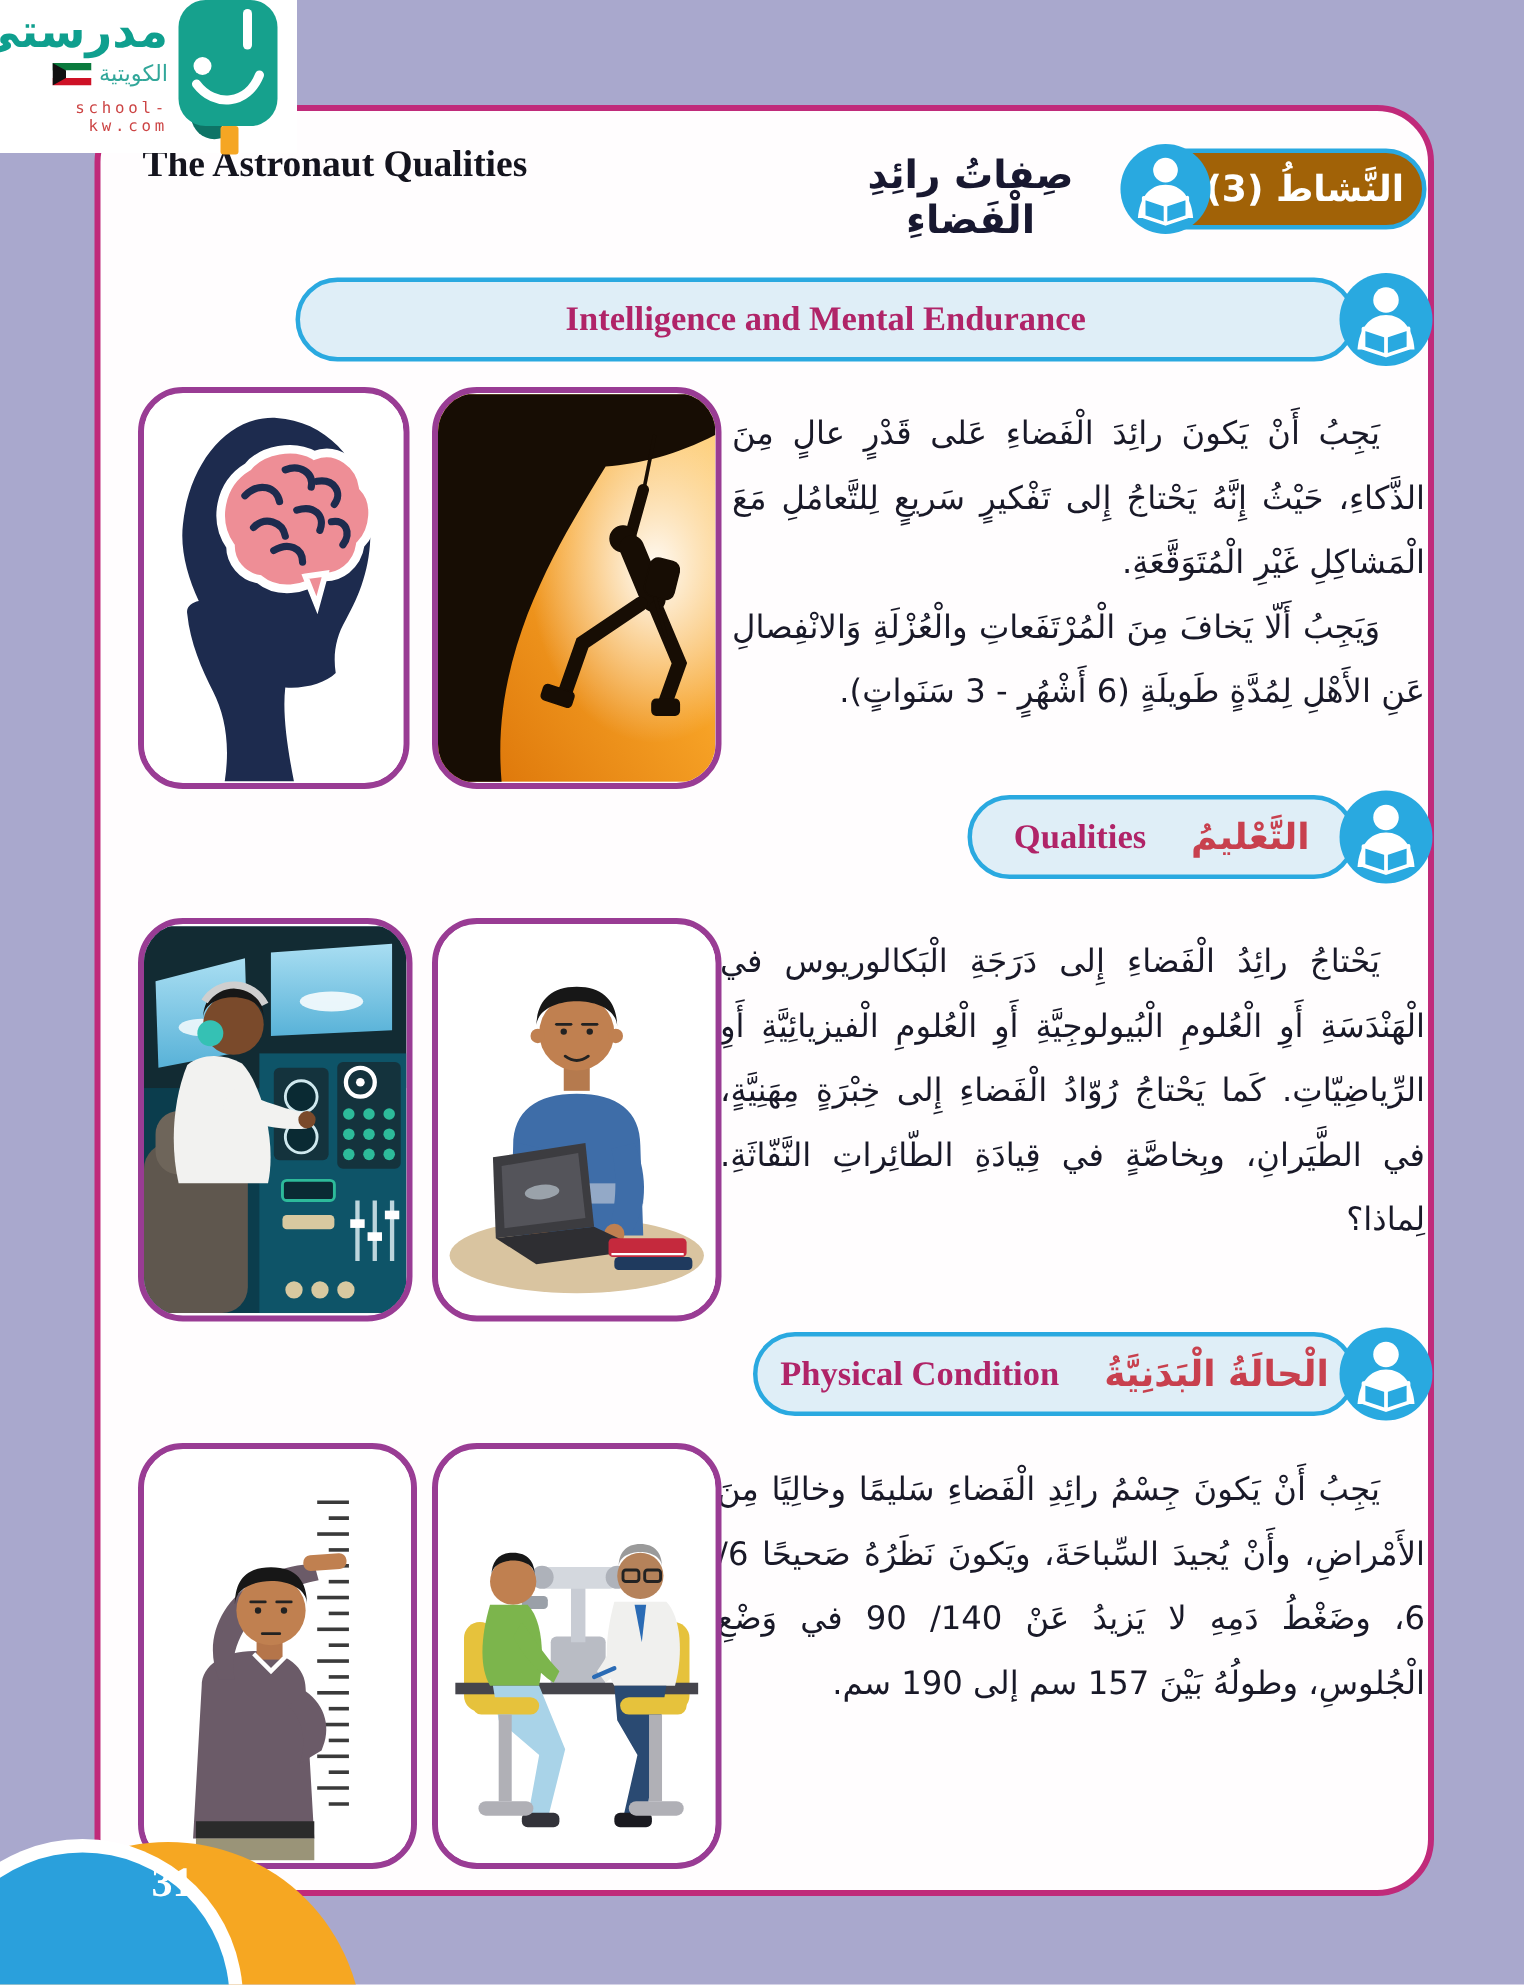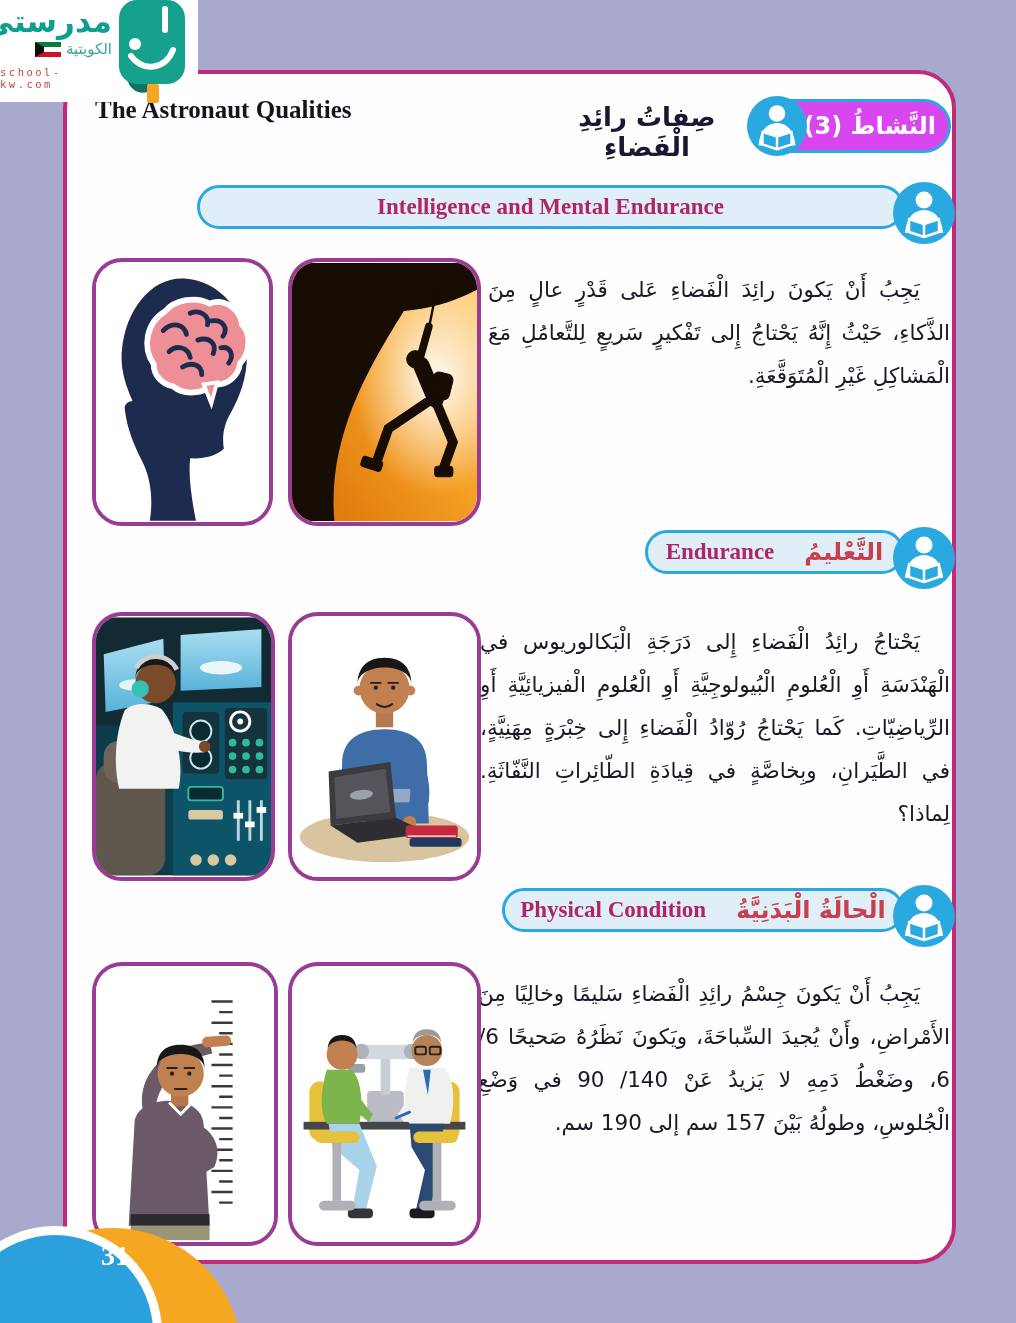--- a/index.html
+++ b/index.html
@@ -13,41 +13,41 @@
     position:absolute;left:63px;top:70px;width:885px;height:1186px;
     background:#fffdfe;border:4px solid #c02a7a;border-radius:38px;
     z-index:1;
   }
   
   .logo-plate{position:absolute;left:0;top:0;width:198px;height:102px;background:#ffffff;z-index:5;}
   .logo-text{position:absolute;left:0;top:4px;width:112px;text-align:right;z-index:6;direction:rtl;}
   .logo-title{font-size:31px;font-weight:bold;color:#0f9f8e;line-height:34px;}
   .logo-sub{display:flex;direction:rtl;align-items:center;justify-content:flex-start;gap:5px;margin-top:2px;}
   .logo-sub span{font-size:15px;color:#32a79a;font-weight:normal;}
-  .logo-web{font-size:10.5px;color:#cc4444;letter-spacing:2.5px;margin-top:8px;text-align:left;direction:ltr;font-family:"DejaVu Sans Mono",monospace;}
+  .logo-web{font-size:10.5px;color:#cc4444;letter-spacing:2.5px;margin-top:8px;text-align:right;direction:ltr;font-family:"DejaVu Sans Mono",monospace;}
   .logo-icon{position:absolute;left:112px;top:0;z-index:6;}
   
   .title-en{
     position:absolute;left:95px;top:96px;z-index:2;
     font-family:"Liberation Serif",serif;font-weight:bold;font-size:25px;color:#14141e;
   }
   .activity-badge{
     position:absolute;left:755px;top:99px;width:196px;height:54px;z-index:3;
-    background:#d946ef;border:3px solid #2aa9e0;border-radius:29px;
+    background:#a16207;border:3px solid #2aa9e0;border-radius:29px;
     display:flex;align-items:center;justify-content:flex-end;padding-left:40px;box-sizing:border-box;
   }
   .activity-badge .txt{color:#fff;font-size:24px;font-weight:bold;direction:rtl;padding-right:12px;}
   .badge-icon{position:absolute;left:746px;top:95px;z-index:4;}
   .title-ar{
     position:absolute;left:548px;top:102px;width:198px;z-index:3;
     direction:rtl;text-align:center;font-size:26px;font-weight:bold;color:#181830;
   }
   
   .pill{
-    position:absolute;height:44px;background:#dfeef7;border:3px solid #2aa9e0;border-radius:30px;
+    position:absolute;height:56px;background:#dfeef7;border:3px solid #2aa9e0;border-radius:30px;
     display:flex;align-items:center;justify-content:center;gap:30px;z-index:2;box-sizing:border-box;
   }
   .pill .en{font-family:"Liberation Serif",serif;font-weight:bold;font-size:23px;color:#b02468;}
   .pill .ar{direction:rtl;font-size:24px;font-weight:bold;color:#c8404e;}
   .pill-icon{position:absolute;z-index:3;}
   #pill1{left:197px;top:185px;width:707px;}
   #pill1-icon{left:892px;top:181px;}
   #pill2{left:645px;top:530px;width:259px;}
   #pill2-icon{left:892px;top:526px;}
   #pill3{left:502px;top:888px;width:402px;}
@@ -130,20 +130,21 @@
 <svg class="pill-icon" id="pill1-icon" width="64" height="64" viewBox="0 0 64 64">
   <circle cx="32" cy="32" r="31" fill="#29a9e0"></circle>
   <circle cx="32" cy="19" r="8.5" fill="#ffffff"></circle>
   <path d="M32,29 C21,29 14,38 13,52 L51,52 C50,38 43,29 32,29 Z" fill="#ffffff"></path>
   <path d="M17,38 L32,43 L47,38 L47,51 L32,56 L17,51 Z" fill="#29a9e0" stroke="#ffffff" stroke-width="2.5" stroke-linejoin="round"></path>
   <line x1="32" y1="43" x2="32" y2="56" stroke="#ffffff" stroke-width="2.5"></line>
 </svg>
 
 <div class="para" id="para1">
   <p>يَجِبُ أَنْ يَكونَ رائِدَ الْفَضاءِ عَلى قَدْرٍ عالٍ مِنَ الذَّكاءِ، حَيْثُ إِنَّهُ يَحْتاجُ إِلى تَفْكيرٍ سَريعٍ لِلتَّعامُلِ مَعَ الْمَشاكِلِ غَيْرِ الْمُتَوَقَّعَةِ.</p>
+  <p>وَيَجِبُ أَلّا يَخافَ مِنَ الْمُرْتَفَعاتِ والْعُزْلَةِ وَالانْفِصالِ عَنِ الأَهْلِ لِمُدَّةٍ طَويلَةٍ (6 أَشْهُرٍ - 3 سَنَواتٍ).</p>
 </div>
 
 <div class="img-card" id="img-brain">
   <svg viewBox="0 0 180 268">
     <rect width="180" height="268" fill="#ffffff"></rect>
     <path d="M92,16 C128,18 156,50 157,90 C158,118 150,138 140,156 C133,168 131,180 133,193 C126,200 112,204 98,203 C96,220 99,243 104,268 L56,268 C60,242 56,222 48,206 C40,190 32,172 30,152 C29,147 33,144 38,143 C30,126 25,107 27,90 C31,48 58,14 92,16 Z" fill="#1d2b4e"></path>
     <path d="M60,105 C48,88 52,62 72,50 C82,38 104,34 118,42 C134,36 150,48 152,64 C162,74 160,94 150,104 C148,118 136,128 122,126 C112,136 92,138 80,128 C68,126 60,116 60,105 Z" fill="#ee8e96" stroke="#ffffff" stroke-width="6"></path>
     <polygon points="112,126 126,124 120,146" fill="#ee8e96" stroke="#ffffff" stroke-width="4"></polygon>
     <g stroke="#1d2b4e" stroke-width="5" fill="none" stroke-linecap="round">
       <path d="M70,70 C80,60 92,64 94,74"></path>
@@ -182,21 +183,21 @@
       <path d="M140,145 L100,172 L88,206" fill="none" stroke-width="10" stroke-linecap="round"></path>
       <path d="M151,148 L167,186 L157,214" fill="none" stroke-width="10" stroke-linecap="round"></path>
       <rect x="74" y="200" width="22" height="11" rx="3" transform="rotate(18 74 200)"></rect>
       <rect x="148" y="211" width="19" height="11" rx="3"></rect>
       <line x1="150" y1="140" x2="158" y2="168" stroke-width="2.5"></line>
     </g>
   </svg>
 </div>
 
 <div class="pill" id="pill2">
-  <span class="en">Endurance</span>
+  <span class="en">Qualities</span>
   <span class="ar">التَّعْليمُ</span>
 </div>
 <svg class="pill-icon" id="pill2-icon" width="64" height="64" viewBox="0 0 64 64">
   <circle cx="32" cy="32" r="31" fill="#29a9e0"></circle>
   <circle cx="32" cy="19" r="8.5" fill="#ffffff"></circle>
   <path d="M32,29 C21,29 14,38 13,52 L51,52 C50,38 43,29 32,29 Z" fill="#ffffff"></path>
   <path d="M17,38 L32,43 L47,38 L47,51 L32,56 L17,51 Z" fill="#29a9e0" stroke="#ffffff" stroke-width="2.5" stroke-linejoin="round"></path>
   <line x1="32" y1="43" x2="32" y2="56" stroke="#ffffff" stroke-width="2.5"></line>
 </svg>
 

